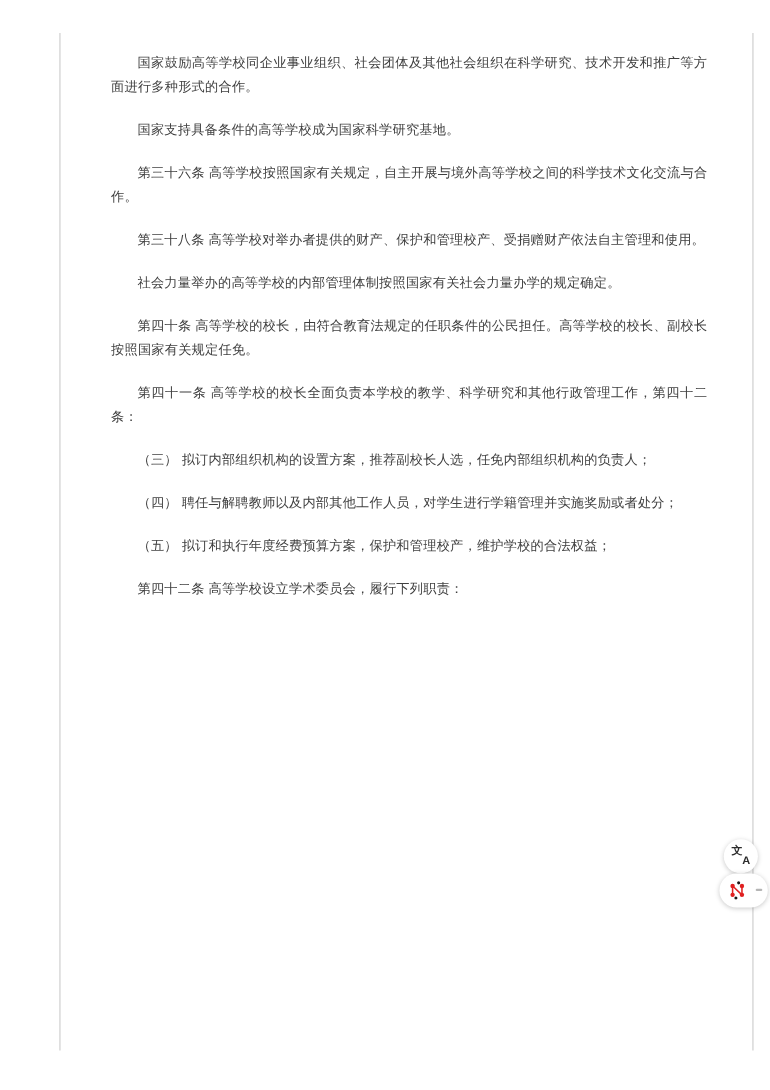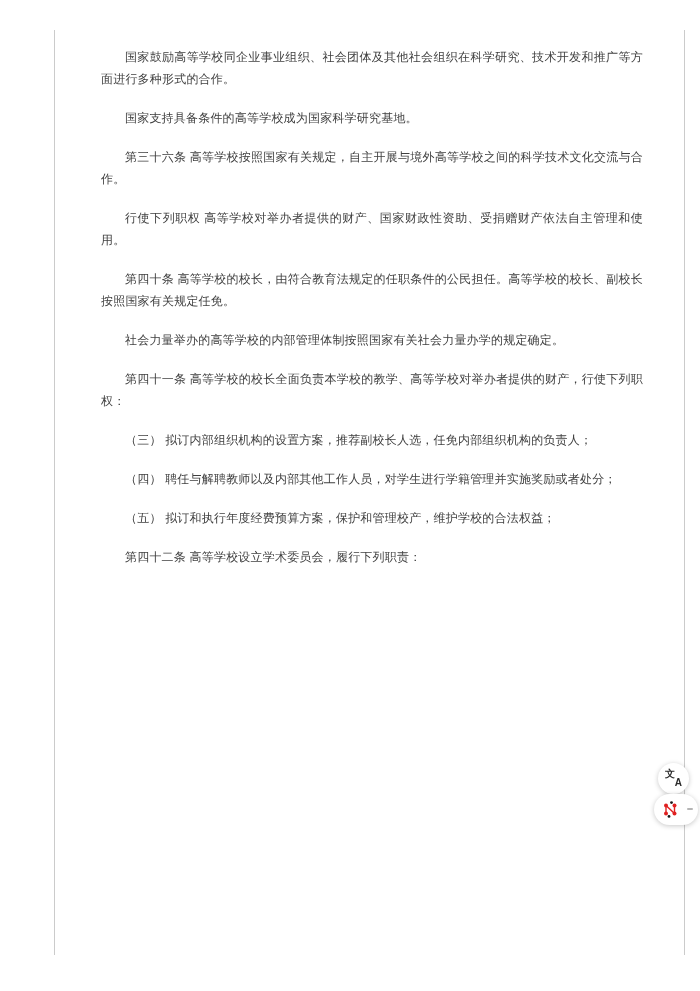--- a/index.html
+++ b/index.html
@@ -81,24 +81,24 @@
 </head>
 <body>
 
 <div class="stage">
 
   <div class="doc-card">
     <div class="doc-body">
       <p>国家鼓励高等学校同企业事业组织、社会团体及其他社会组织在科学研究、技术开发和推广等方面进行多种形式的合作。</p>
       <p>国家支持具备条件的高等学校成为国家科学研究基地。</p>
       <p>第三十六条 高等学校按照国家有关规定，自主开展与境外高等学校之间的科学技术文化交流与合作。</p>
-      <p>行使下列职权 高等学校对举办者提供的财产、国家财政性资助、受捐赠财产依法自主管理和使用。</p>
+      <p>第三十八条 高等学校对举办者提供的财产、保护和管理校产、受捐赠财产依法自主管理和使用。</p>
+      <p>社会力量举办的高等学校的内部管理体制按照国家有关社会力量办学的规定确定。</p>
       <p>第四十条 高等学校的校长，由符合教育法规定的任职条件的公民担任。高等学校的校长、副校长按照国家有关规定任免。</p>
-      <p>社会力量举办的高等学校的内部管理体制按照国家有关社会力量办学的规定确定。</p>
-      <p>第四十一条 高等学校的校长全面负责本学校的教学、高等学校对举办者提供的财产，行使下列职权：</p>
+      <p>第四十一条 高等学校的校长全面负责本学校的教学、科学研究和其他行政管理工作，第四十二条：</p>
       <p>（三） 拟订内部组织机构的设置方案，推荐副校长人选，任免内部组织机构的负责人；</p>
       <p>（四） 聘任与解聘教师以及内部其他工作人员，对学生进行学籍管理并实施奖励或者处分；</p>
       <p>（五） 拟订和执行年度经费预算方案，保护和管理校产，维护学校的合法权益；</p>
       <p>第四十二条 高等学校设立学术委员会，履行下列职责：</p>
 
     </div>
   </div>
 
   <div class="float-btn btn-translate">
     <span class="translate-glyph">

